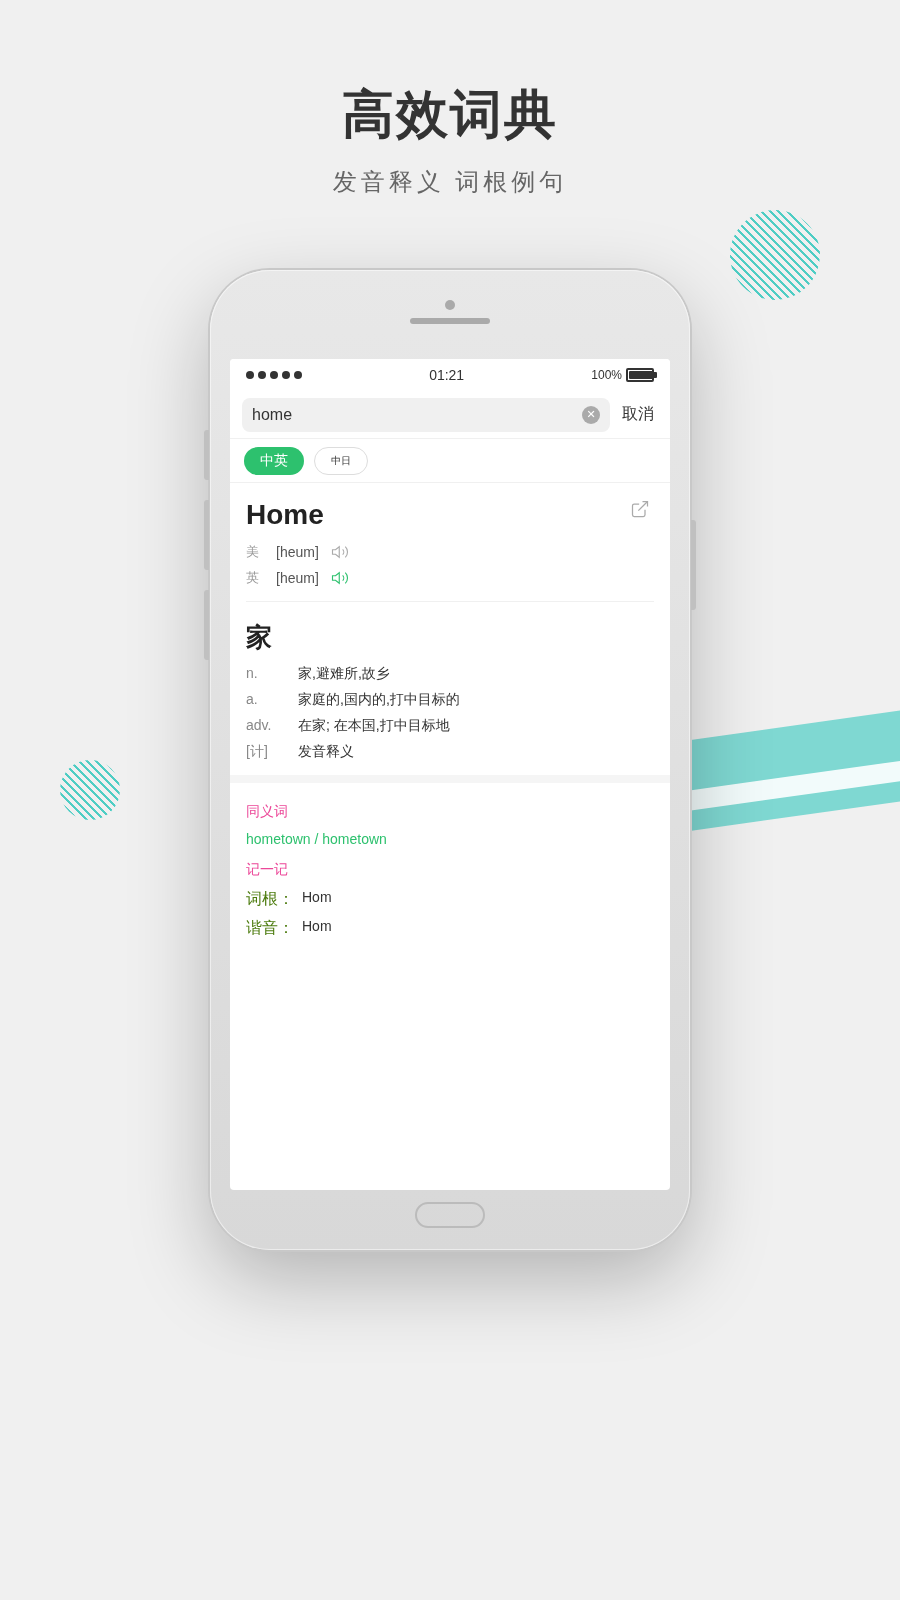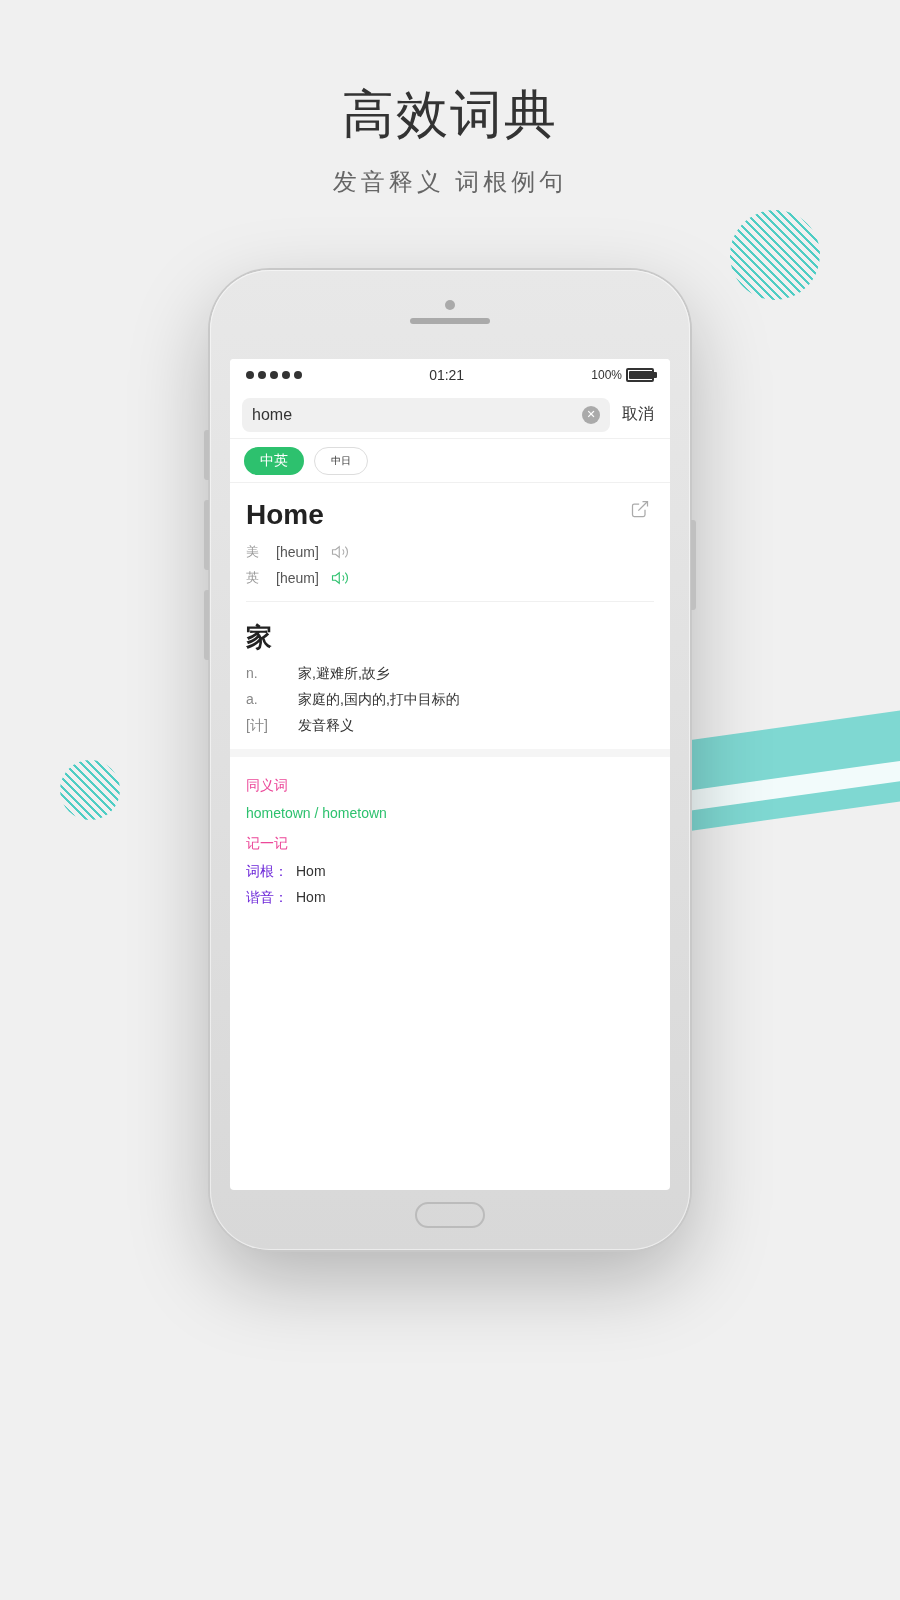--- a/index.html
+++ b/index.html
@@ -72,21 +72,21 @@
     .page-title-area {
       position: absolute;
       top: 80px;
       left: 0;
       right: 0;
       text-align: center;
     }
 
     .page-title {
       font-size: 52px;
-      font-weight: 400;
+      font-weight: 700;
       color: #333;
       letter-spacing: 2px;
     }
 
     .page-subtitle {
       font-size: 24px;
       color: #666;
       margin-top: 16px;
       letter-spacing: 4px;
     }
@@ -472,22 +472,22 @@
     }
 
     
     .memory-row {
       display: flex;
       padding: 4px 16px;
       gap: 8px;
     }
 
     .memory-label {
-      font-size: 14px;
-      color: #6d28d9;
+      font-size: 16px;
+      color: #4d7c0f;
     }
 
     .memory-value {
       font-size: 14px;
       color: #333;
     }
   </style>
 </head>
 <body>
 
@@ -593,20 +593,24 @@
 
         <div class="def-row">
           <span class="def-type">n.</span>
           <span class="def-text">家,避难所,故乡</span>
         </div>
         <div class="def-row">
           <span class="def-type">a.</span>
           <span class="def-text">家庭的,国内的,打中目标的</span>
         </div>
         <div class="def-row">
+          <span class="def-type">adv.</span>
+          <span class="def-text">在家; 在本国,打中目标地</span>
+        </div>
+        <div class="def-row">
           <span class="def-type">[计]</span>
           <span class="def-text">发音释义</span>
         </div>
 
         <div class="section-divider"></div>
 
         <div class="section-header">同义词</div>
         <div class="synonym-link">hometown / hometown</div>
 
         <div class="section-header">记一记</div>

